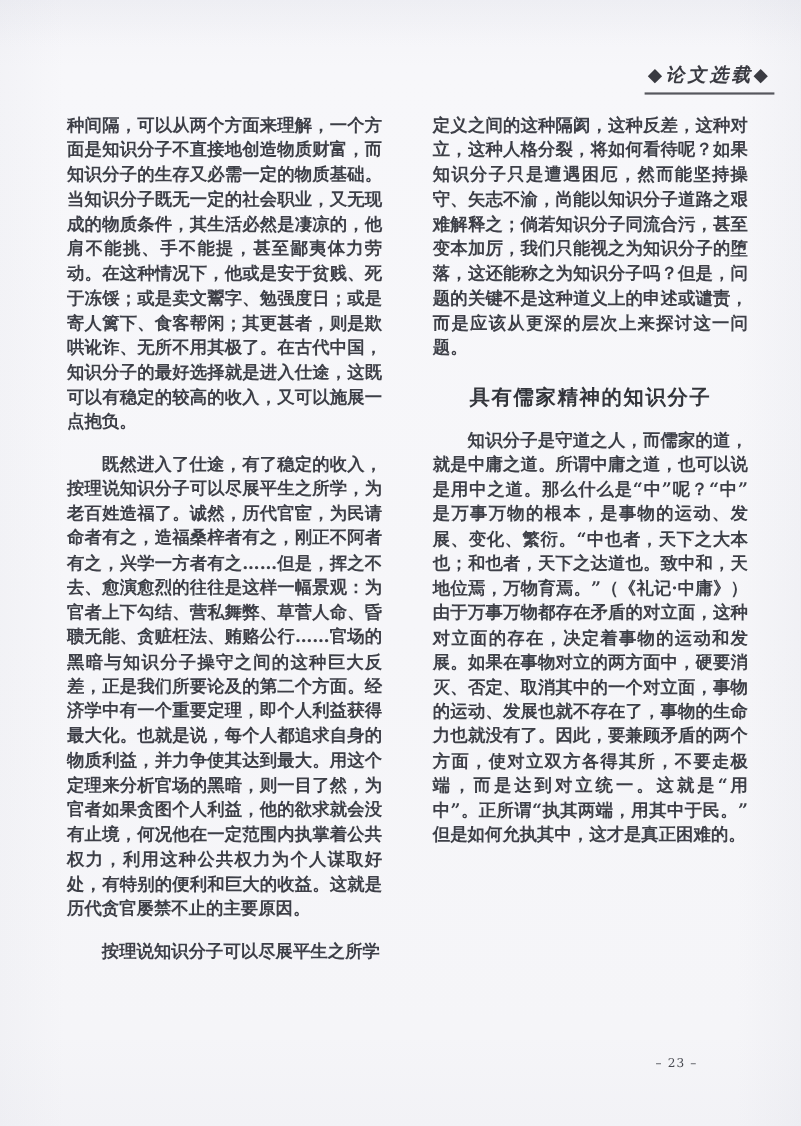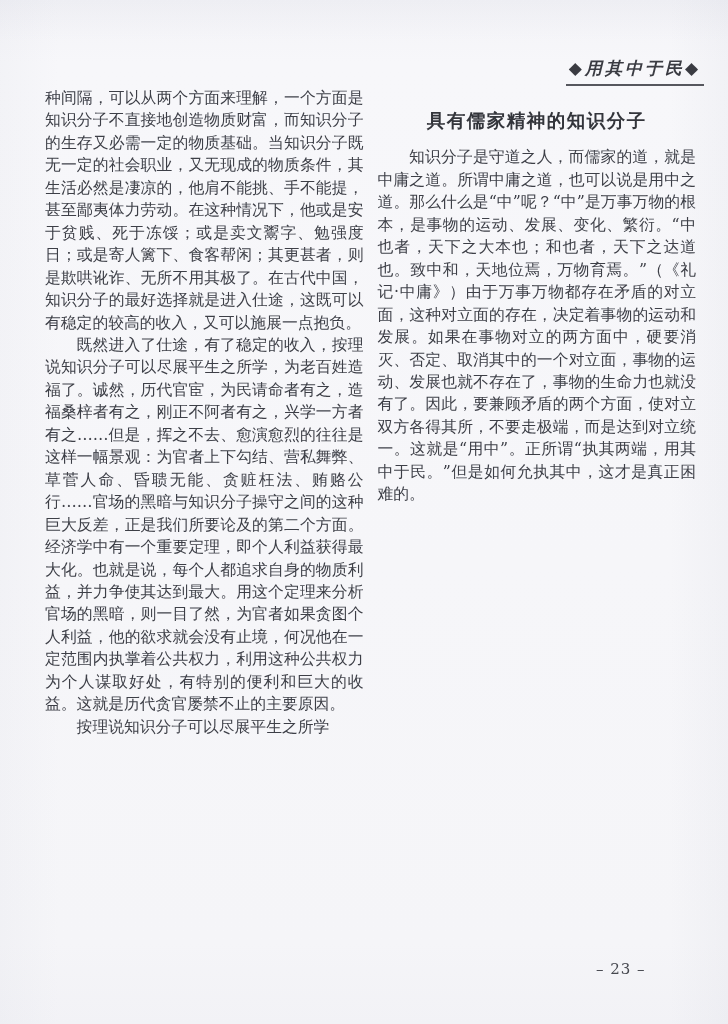--- a/index.html
+++ b/index.html
@@ -56,63 +56,65 @@
   .col {
     flex: 1 1 0;
     min-width: 0;
     font-size: 15.8px;
     line-height: 22.45px;
     text-align: justify;
     text-justify: inter-ideograph;
     color: #3d3f47;
   }
   .col p {
-    margin: 0;
+    margin: 16px;
     text-indent: 2em;
     word-break: break-all;
+    font-weight: bold;
   }
   .col p.no-indent {
     text-indent: 0;
   }
   .section-heading {
     font-family: "DejaVu Sans", "Liberation Sans", sans-serif;
     font-weight: bold;
     font-size: 18.5px;
     letter-spacing: 1.5px;
     color: #33353b;
     text-align: center;
     margin: 23px 0 14px 0;
   }
   .page-number {
     position: absolute;
     top: 960px;
     left: 596px;
-    font-size: 15px;
+    font-size: 11px;
     letter-spacing: 1px;
     color: #46484f;
   }
 </style>
 </head>
 <body>
 
 <div class="page">
 
   <div class="header-band">
-    <span class="header-title">◆用其中于民◆</span>
+    <span class="header-title">◆论文选载◆</span>
   </div>
 
   <div class="columns">
 
     <div class="col">
       <p class="no-indent">种间隔，可以从两个方面来理解，一个方面是知识分子不直接地创造物质财富，而知识分子的生存又必需一定的物质基础。当知识分子既无一定的社会职业，又无现成的物质条件，其生活必然是凄凉的，他肩不能挑、手不能提，甚至鄙夷体力劳动。在这种情况下，他或是安于贫贱、死于冻馁；或是卖文鬻字、勉强度日；或是寄人篱下、食客帮闲；其更甚者，则是欺哄讹诈、无所不用其极了。在古代中国，知识分子的最好选择就是进入仕途，这既可以有稳定的较高的收入，又可以施展一点抱负。</p>
       <p>既然进入了仕途，有了稳定的收入，按理说知识分子可以尽展平生之所学，为老百姓造福了。诚然，历代官宦，为民请命者有之，造福桑梓者有之，刚正不阿者有之，兴学一方者有之……但是，挥之不去、愈演愈烈的往往是这样一幅景观：为官者上下勾结、营私舞弊、草菅人命、昏聩无能、贪赃枉法、贿赂公行……官场的黑暗与知识分子操守之间的这种巨大反差，正是我们所要论及的第二个方面。经济学中有一个重要定理，即个人利益获得最大化。也就是说，每个人都追求自身的物质利益，并力争使其达到最大。用这个定理来分析官场的黑暗，则一目了然，为官者如果贪图个人利益，他的欲求就会没有止境，何况他在一定范围内执掌着公共权力，利用这种公共权力为个人谋取好处，有特别的便利和巨大的收益。这就是历代贪官屡禁不止的主要原因。</p>
       <p>按理说知识分子可以尽展平生之所学</p>
     </div>
 
     <div class="col">
+      <p class="no-indent">定义之间的这种隔阂，这种反差，这种对立，这种人格分裂，将如何看待呢？如果知识分子只是遭遇困厄，然而能坚持操守、矢志不渝，尚能以知识分子道路之艰难解释之；倘若知识分子同流合污，甚至变本加厉，我们只能视之为知识分子的堕落，这还能称之为知识分子吗？但是，问题的关键不是这种道义上的申述或谴责，而是应该从更深的层次上来探讨这一问题。</p>
       <h2 class="section-heading">具有儒家精神的知识分子</h2>
       <p>知识分子是守道之人，而儒家的道，就是中庸之道。所谓中庸之道，也可以说是用中之道。那么什么是“中”呢？“中”是万事万物的根本，是事物的运动、发展、变化、繁衍。“中也者，天下之大本也；和也者，天下之达道也。致中和，天地位焉，万物育焉。”（《礼记·中庸》）由于万事万物都存在矛盾的对立面，这种对立面的存在，决定着事物的运动和发展。如果在事物对立的两方面中，硬要消灭、否定、取消其中的一个对立面，事物的运动、发展也就不存在了，事物的生命力也就没有了。因此，要兼顾矛盾的两个方面，使对立双方各得其所，不要走极端，而是达到对立统一。这就是“用中”。正所谓“执其两端，用其中于民。”但是如何允执其中，这才是真正困难的。</p>
     </div>
 
   </div>
 
   <div class="page-number">– 23 –</div>
 
 </div>
 

